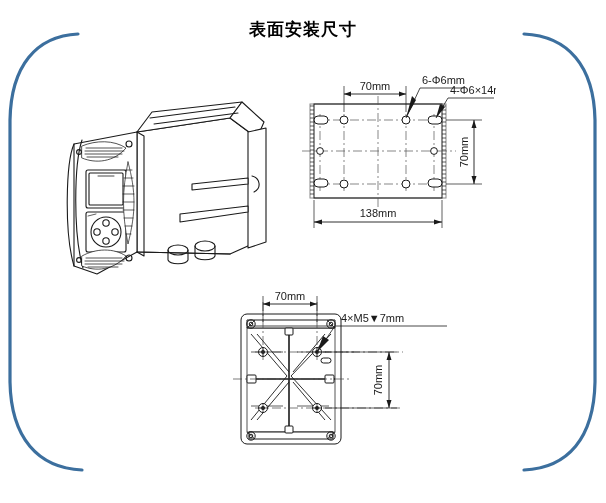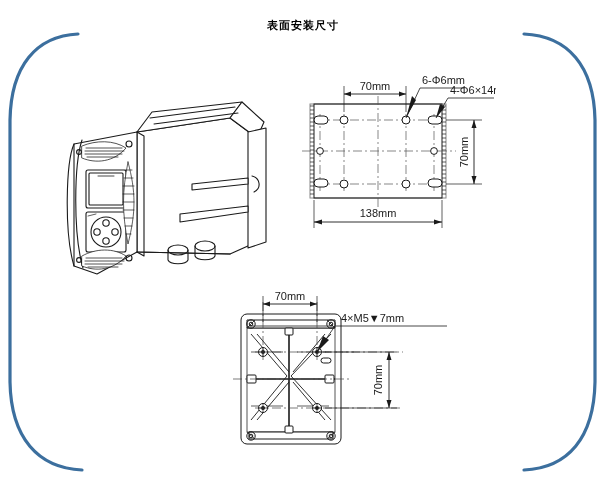--- a/index.html
+++ b/index.html
@@ -32,21 +32,21 @@
     pointer-events: none;
   }
 
   
   .title {
     position: absolute;
     left: 0;
     top: 18px;
     width: 606px;
     text-align: center;
-    font-size: 11px;
+    font-size: 17px;
     font-weight: bold;
     color: #000000;
     letter-spacing: 1px;
     font-family: "DejaVu Sans", "Liberation Sans", sans-serif;
   }
 
   
   .dev3d {
     position: absolute;
     left: 52px;

